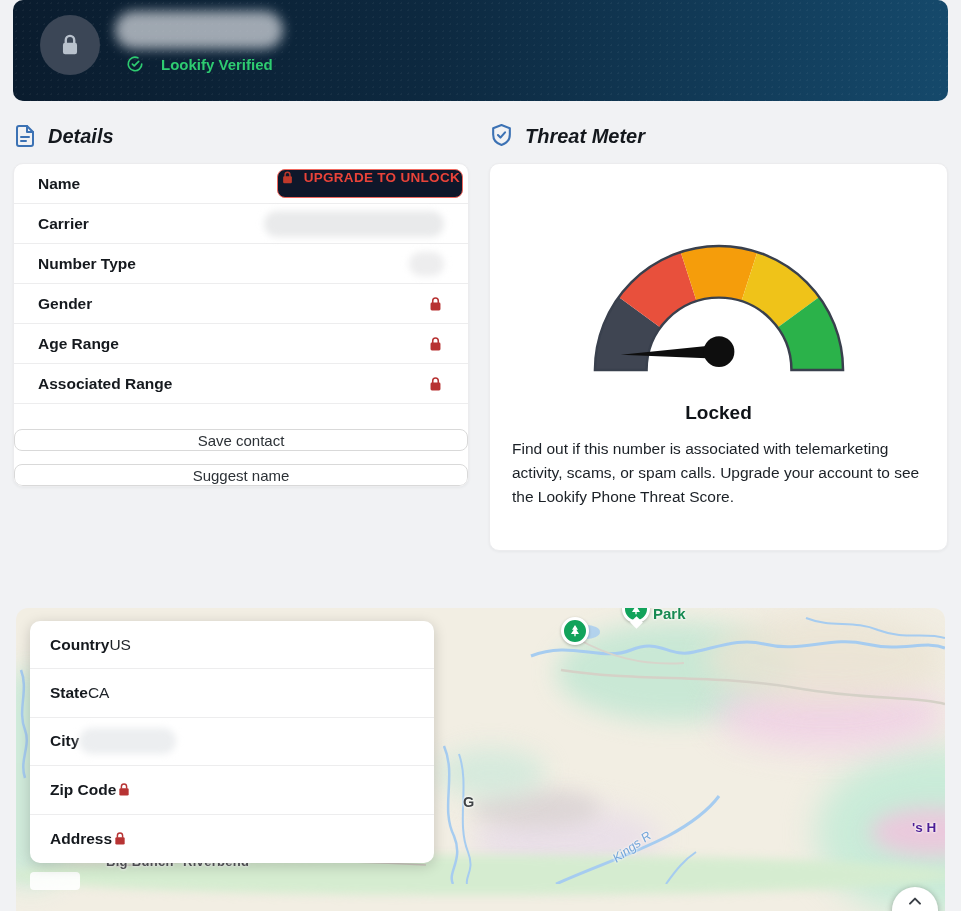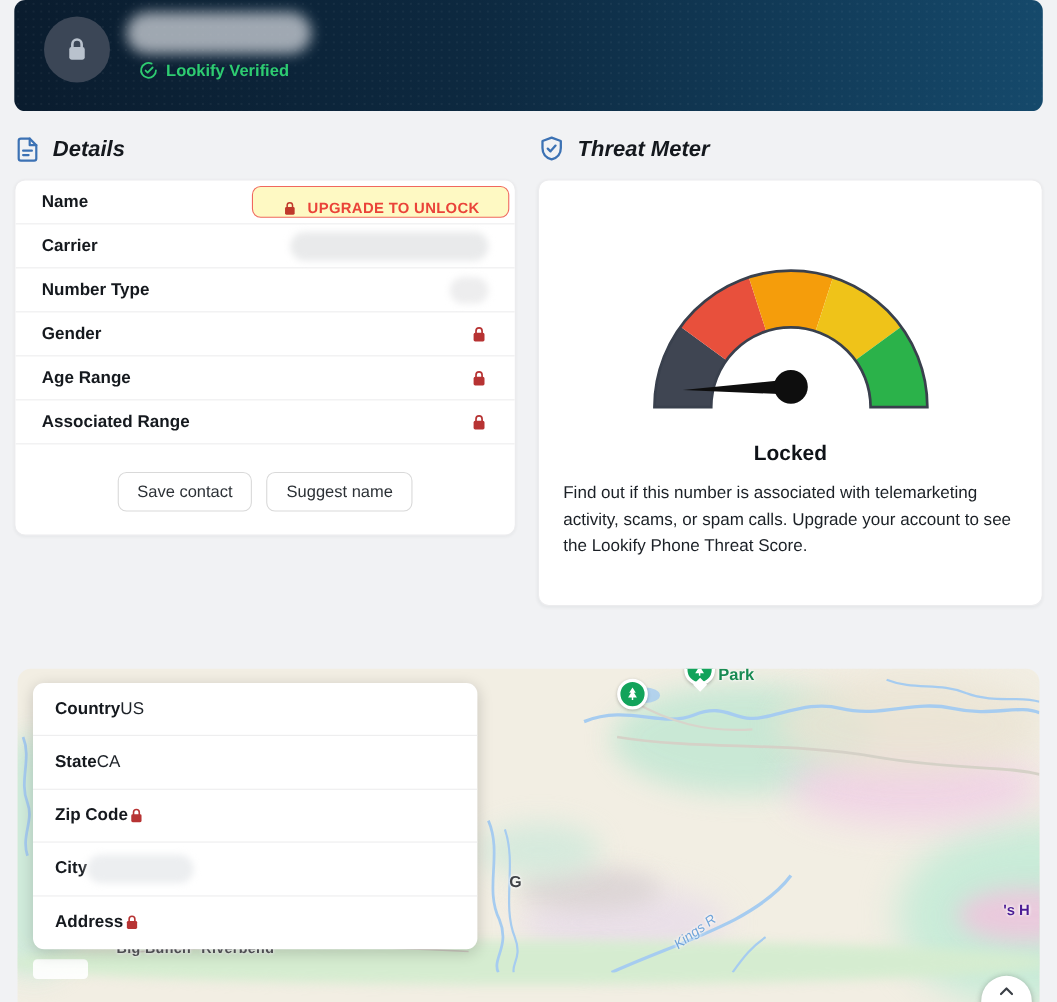--- a/index.html
+++ b/index.html
@@ -10,48 +10,48 @@
 
   
   .profile-header { position:absolute; left:13px; top:0; width:935px; height:101px; border-radius:10px;
     background:linear-gradient(90deg,#0a1c2e 0%,#0d2940 45%,#15496b 100%); }
   .profile-header::after { content:""; position:absolute; inset:0; border-radius:10px;
     background-image:radial-gradient(rgba(255,255,255,.045) 1px, transparent 1px); background-size:7px 7px; }
   .avatar { position:absolute; left:27px; top:15px; width:60px; height:60px; border-radius:50%;
     background:#3b4656; display:flex; align-items:center; justify-content:center; z-index:2; }
   .name-blur { position:absolute; left:102px; top:11px; width:168px; height:38px; border-radius:19px;
     background:#c5cad1; opacity:.8; filter:blur(6px); z-index:2; }
-  .verified { position:absolute; left:113px; top:55px; display:flex; align-items:center; gap:7px;
+  .verified { position:absolute; left:113px; top:55px; display:flex; align-items:center; gap:17px;
     color:#2ecc71; font-size:15px; font-weight:600; z-index:2; }
 
   
   .section-head { display:flex; align-items:center; gap:11px; height:27px; }
   .section-head h2 { font-size:20px; line-height:26px; font-weight:700; color:#14181d;font-style:italic; }
 
   #details-section { position:absolute; left:13px; top:122px; width:456px; }
   #threat-section  { position:absolute; left:489px; top:122px; width:459px; }
   #location-section{ position:absolute; left:16px; top:604px; width:929px; }
 
   .card { margin-top:14px; background:#fff; border:1px solid #ececee; border-radius:10px;
     box-shadow:0 1px 3px rgba(20,30,40,.05); overflow:hidden; }
 
   
   .drow { height:40px; display:flex; align-items:center; justify-content:space-between;
     padding:0 24px; border-bottom:1px solid #ededee; }
   .row-label { font-size:15.5px; font-weight:700; color:#15191e; }
-  .upgrade-btn { display:flex; align-items:flex-end; gap:9px; height:29px; padding:0 26px; margin-right:-19px;
-    background:#fef9c3; border:1.5px solid #f0685e; border-radius:8px; color:#ea4339; font-weight:700;
+  .upgrade-btn { display:flex; align-items:flex-start; gap:9px; height:29px; padding:0 2px; margin-right:-19px;
+    background:#0f172a; border:1.5px solid #f0685e; border-radius:8px; color:#ea4339; font-weight:700;
     font-size:13.5px; letter-spacing:.3px; font-family:"Liberation Sans",sans-serif; cursor:pointer; }
   .vblur { background:#e9eaeb; border-radius:13px; filter:blur(3.5px); }
   .vblur.carrier { width:180px; height:26px; }
   .vblur.numtype { width:35px; height:24px; background:#ededee; }
   .vblur.city { width:97px; height:26px; background:#eceef0; }
   .lock-red { color:#b73333; display:flex; }
 
-  .card-foot { height:82px; padding-top:25px; display:flex; justify-content:center; gap:13px; }
+  .card-foot { height:82px; padding-top:25px; display:flex; justify-content:center; gap:13px;flex-direction:column; }
   .ghost-btn { height:36px; padding:0 17px; background:#fff; border:1px solid #d9d9d9; border-radius:8px;
     font-size:15px; color:#2c3136; font-family:"Liberation Sans",sans-serif; cursor:pointer; }
 
   
   .threat-card { height:388px; }
   .gauge { display:block; margin:77px auto 0; }
   .locked-title { margin-top:22px; text-align:center; font-size:19px; font-weight:700; color:#0f1318; }
   .threat-desc { margin:13px 22px 0 22px; font-size:15.5px; line-height:24px; color:#1b2026; }
 
   
@@ -256,33 +256,33 @@
       <div class="loc-card">
         <div class="lrow">
           <span class="row-label">Country</span>
           <span class="row-value">US</span>
         </div>
         <div class="lrow">
           <span class="row-label">State</span>
           <span class="row-value">CA</span>
         </div>
         <div class="lrow">
+          <span class="row-label">City</span>
+          <span class="vblur city"></span>
+        </div>
+        <div class="lrow">
           <span class="row-label">Zip Code</span>
           <span class="lock-red">
             <svg width="16" height="17" viewBox="0 0 24 24" fill="currentColor">
               <path d="M12 2.5a5 5 0 0 0-5 5V11h2.2V7.5a2.8 2.8 0 0 1 5.6 0V11H17V7.5a5 5 0 0 0-5-5z"></path>
               <rect x="5" y="10" width="14" height="11" rx="2"></rect>
             </svg>
           </span>
         </div>
         <div class="lrow">
-          <span class="row-label">City</span>
-          <span class="vblur city"></span>
-        </div>
-        <div class="lrow">
           <span class="row-label">Address</span>
           <span class="lock-red">
             <svg width="16" height="17" viewBox="0 0 24 24" fill="currentColor">
               <path d="M12 2.5a5 5 0 0 0-5 5V11h2.2V7.5a2.8 2.8 0 0 1 5.6 0V11H17V7.5a5 5 0 0 0-5-5z"></path>
               <rect x="5" y="10" width="14" height="11" rx="2"></rect>
             </svg>
           </span>
         </div>
       </div>
     </div>

